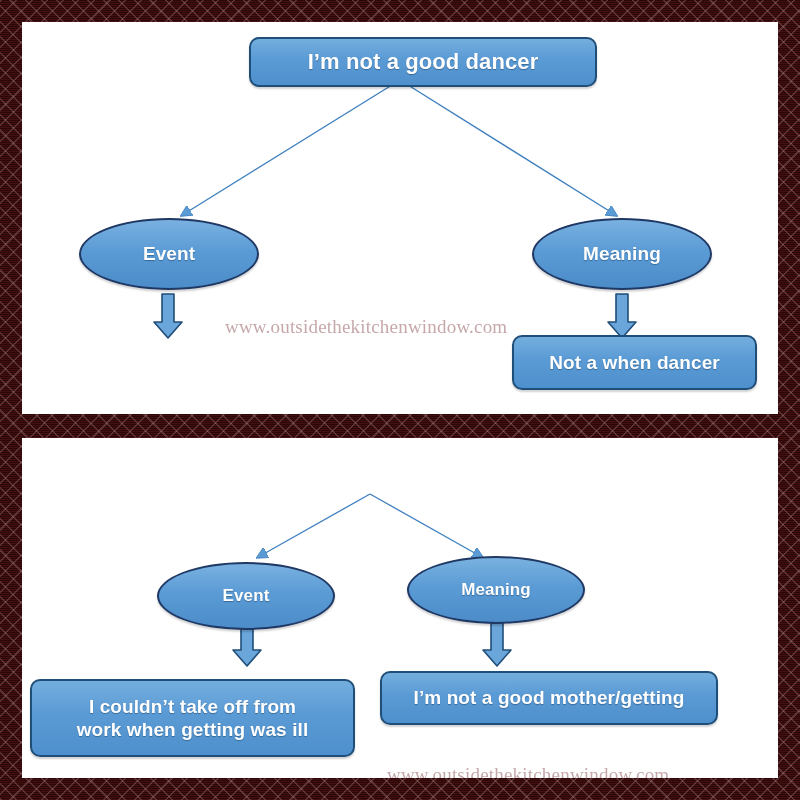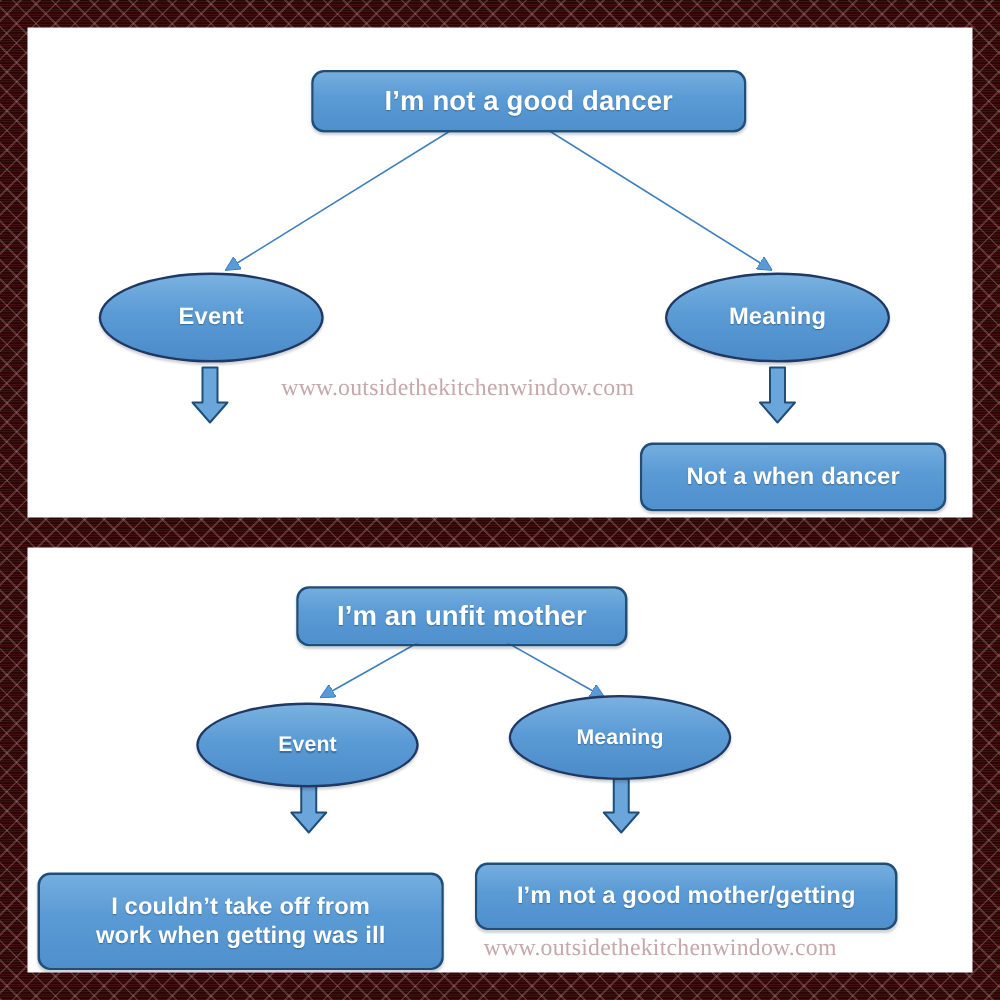--- a/index.html
+++ b/index.html
@@ -48,37 +48,37 @@
     line-height:1.22;
     box-sizing:border-box;
     text-shadow:0 1px 1px rgba(20,50,80,.45);
   }
   .rect{
     border-radius:10px;
     border:2px solid #1f4e79;
     background:linear-gradient(180deg,#74aede 0%,#5b9bd5 42%,#4e90cd 100%);
     box-shadow:0 2px 2px rgba(0,0,0,.18);
     padding:4px 10px;
-    margin-top:19px;
   }
   .ellipse{
     border-radius:50%;
     border:2px solid #1f3864;
     background:linear-gradient(180deg,#79b1e0 0%,#5b9bd5 45%,#4b8cc9 100%);
     box-shadow:0 2px 2px rgba(0,0,0,.18);
   }
 
   
   .watermark{
     position:absolute;
     font-family:"Liberation Serif",serif;
     font-weight:400;
     color:#c6a8ab;
     white-space:nowrap;
     letter-spacing:.2px;
+    margin-top:16px;
   }
 
   
   .t-22{font-size:22px;}
   .t-19{font-size:19px;}
   .t-17{font-size:17px;}
   .wm-18{font-size:19px;}
 </style>
 </head>
 <body>
@@ -123,21 +123,20 @@
           <path d="M0,0 L9,4.5 L0,9 z" fill="#5b9bd5" stroke="#3d7fbf" stroke-width=".6"></path>
         </marker>
       </defs>
       <line x1="348" y1="56" x2="238" y2="118" stroke="#3d7fbf" stroke-width="1.3" marker-end="url(#ah2)"></line>
       <line x1="348" y1="56" x2="458" y2="118" stroke="#3d7fbf" stroke-width="1.3" marker-end="url(#ah2)"></line>
 
       <path d="M219,185 L231,185 L231,212 L239,212 L225,228 L211,212 L219,212 Z" fill="#6aa6da" stroke="#1f4e79" stroke-width="1.6" stroke-linejoin="round"></path>
       <path d="M469,185 L481,185 L481,212 L489,212 L475,228 L461,212 L469,212 Z" fill="#6aa6da" stroke="#1f4e79" stroke-width="1.6" stroke-linejoin="round"></path>
     </svg>
 
-    <div class="node rect t-22" style="left:215px;top:12px;width:265px;height:48px;">I’m an unfit mother</div>
 
     <div class="node ellipse t-17" style="left:135px;top:124px;width:178px;height:68px;">Event</div>
 
     <div class="node ellipse t-17" style="left:385px;top:118px;width:178px;height:68px;">Meaning</div>
 
     <div class="node rect t-19" style="left:8px;top:241px;width:325px;height:78px;white-space:pre-line;">I couldn’t take off from
 work when getting was ill</div>
 
     <div class="node rect t-19" style="left:358px;top:233px;width:338px;height:54px;white-space:pre-line;">I’m not a good mother/getting</div>
 

